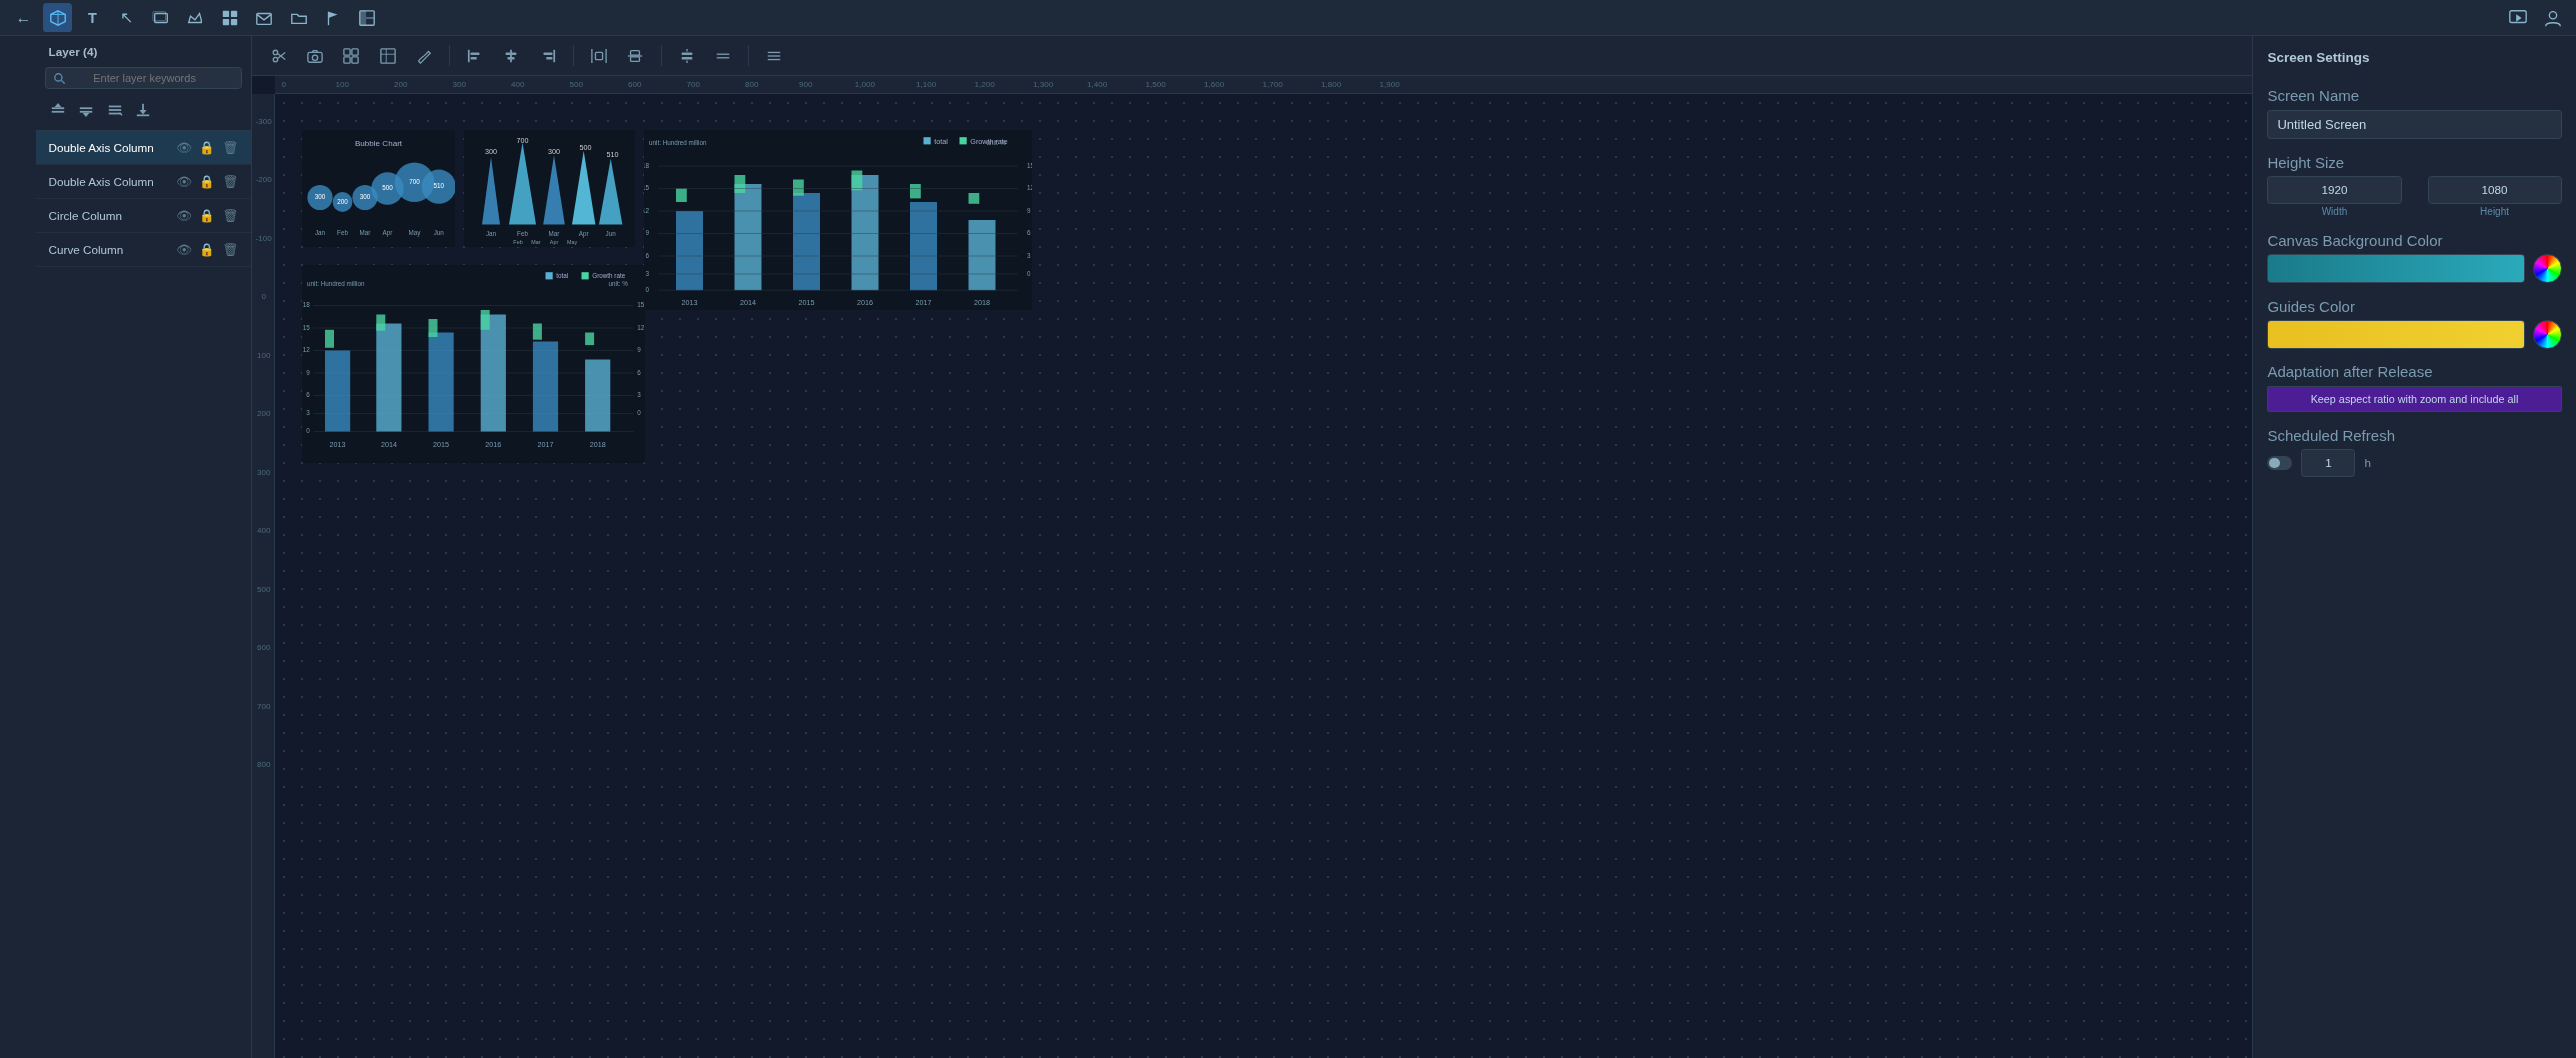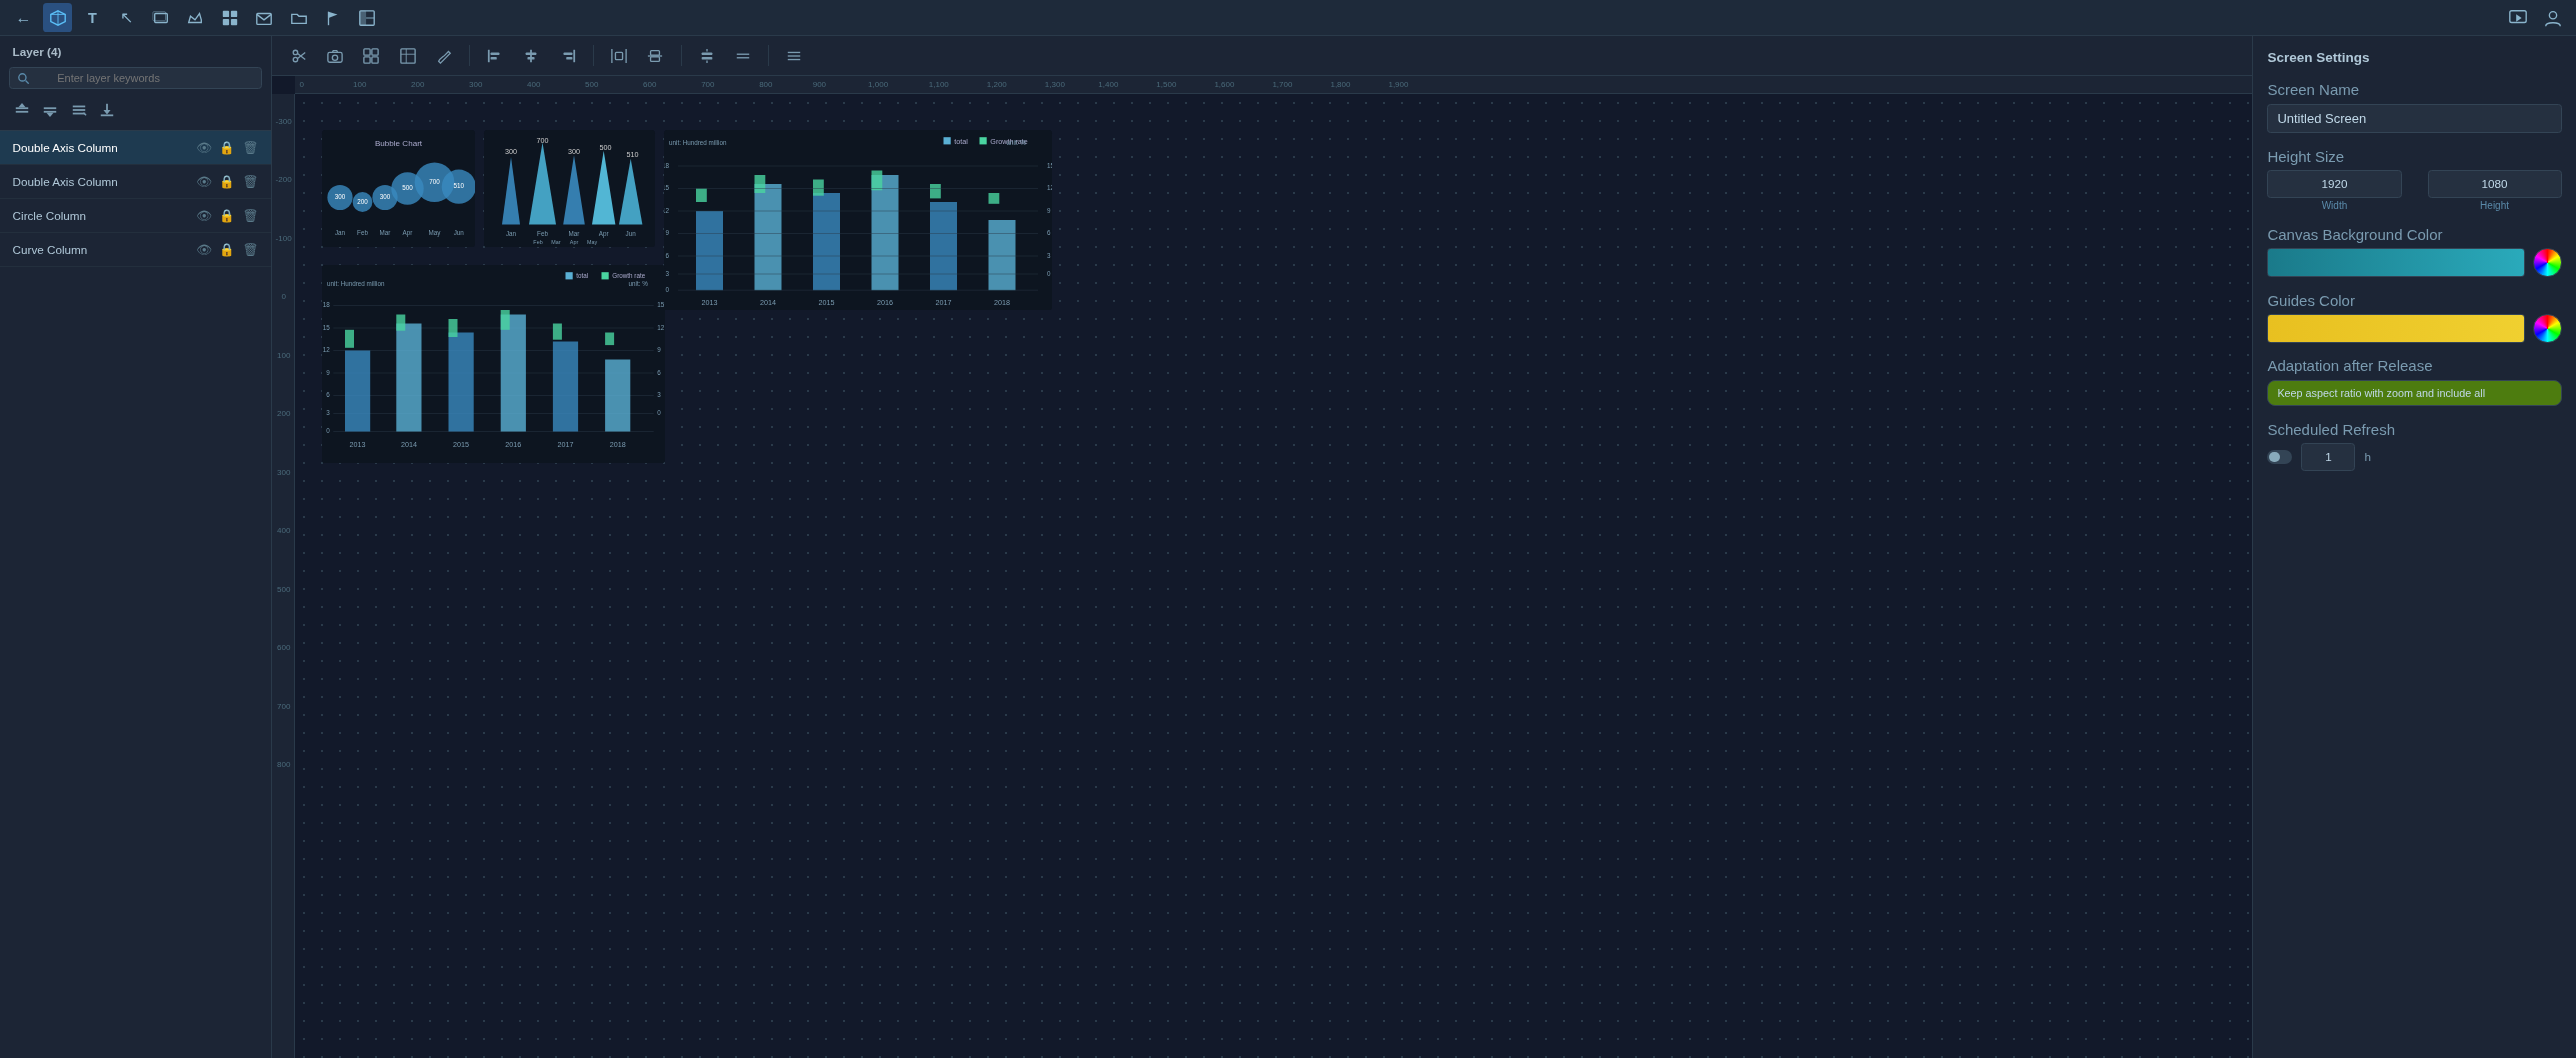--- a/index.html
+++ b/index.html
@@ -34,25 +34,26 @@
     }
 
     
     #main-layout {
       display: flex;
       height: calc(1058px - 36px);
     }
 
     
     #left-panel {
-      width: 272px;
+      width: 252px;
       background: #1c2535;
       border-right: 0.9px solid #2a3a4a;
       display: flex;
       flex-direction: column;
+      padding-left: 36px;
     }
     #layer-header {
       padding: 9px 12.6px 5.4px;
       font-size: 11.7px;
       color: #aabbc8;
       font-weight: 600;
     }
     #search-box {
       margin: 3.6px 9px 5.4px;
       display: flex;
@@ -181,21 +182,21 @@
       width: 324px;
       background: #1c2535;
       border-left: 0.9px solid #2a3a4a;
       padding: 14.4px;
       overflow-y: auto;
     }
     #right-panel h2 {
       font-size: 13.5px;
       color: #b0c8d8;
       font-weight: 600;
-      margin-bottom: 16px;
+      margin-bottom: 22px;
     }
     .settings-row {
       margin-bottom: 14.4px;
     }
     .settings-label {
       font-size: 15px;
       color: #7a9bb0;
       margin-bottom: 5.4px;
       font-weight: 500;
     }
@@ -250,27 +251,28 @@
     .color-swatch.yellow { background: linear-gradient(90deg, #e8c020, #f0d030); }
     .color-wheel-btn {
       width: 29px; height: 29px;
       border-radius: 50%;
       background: conic-gradient(red, yellow, lime, cyan, blue, magenta, red);
       cursor: pointer;
       border: 0.9px solid #334455;
     }
     .adaptation-input {
       width: 100%;
-      background: #4d7c0f;
+      background: #4c1d95;
       border: 0.9px solid #334455;
-      border-radius: 8px;
+      border-radius: 2px;
       padding: 6.3px 9px;
       color: #c0d8e8;
       font-size: 10.8px;
       outline: none;
+      text-align: center;
     }
     .refresh-row {
       display: flex;
       align-items: center;
       gap: 9px;
     }
     .toggle-switch {
       width: 25px; height: 14.4px;
       background: #334455;
       border-radius: 7.2px;

